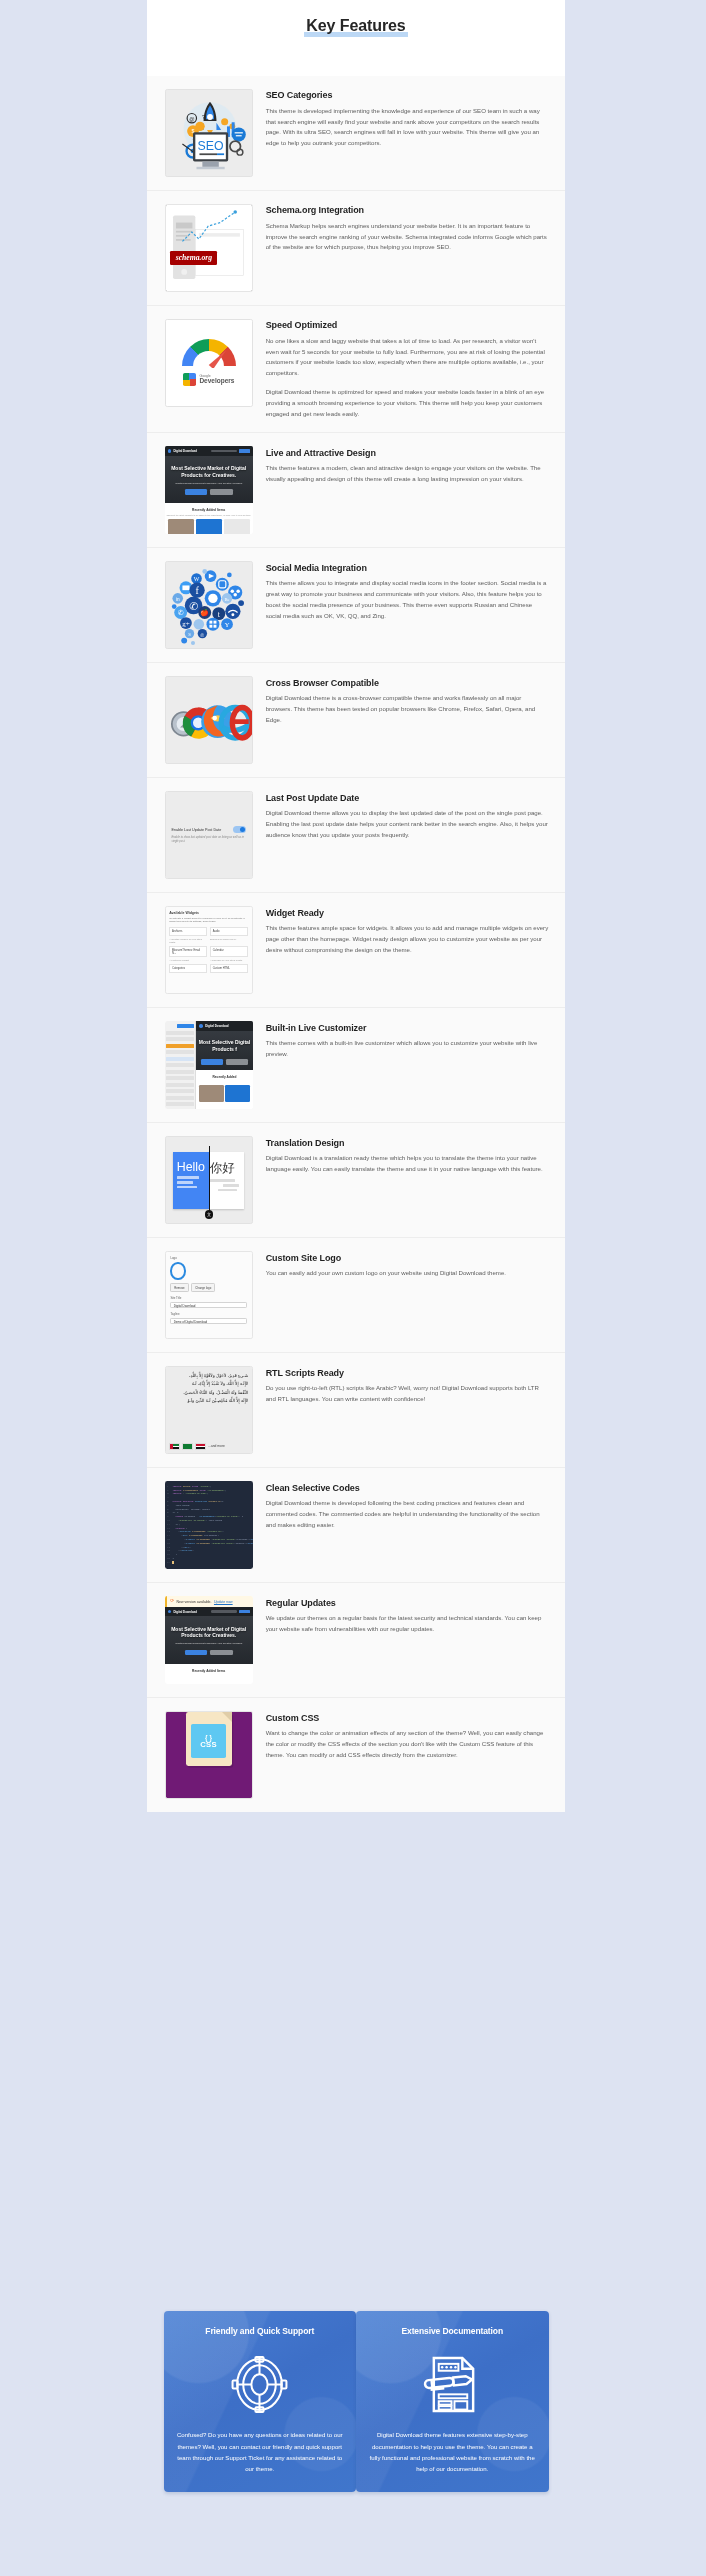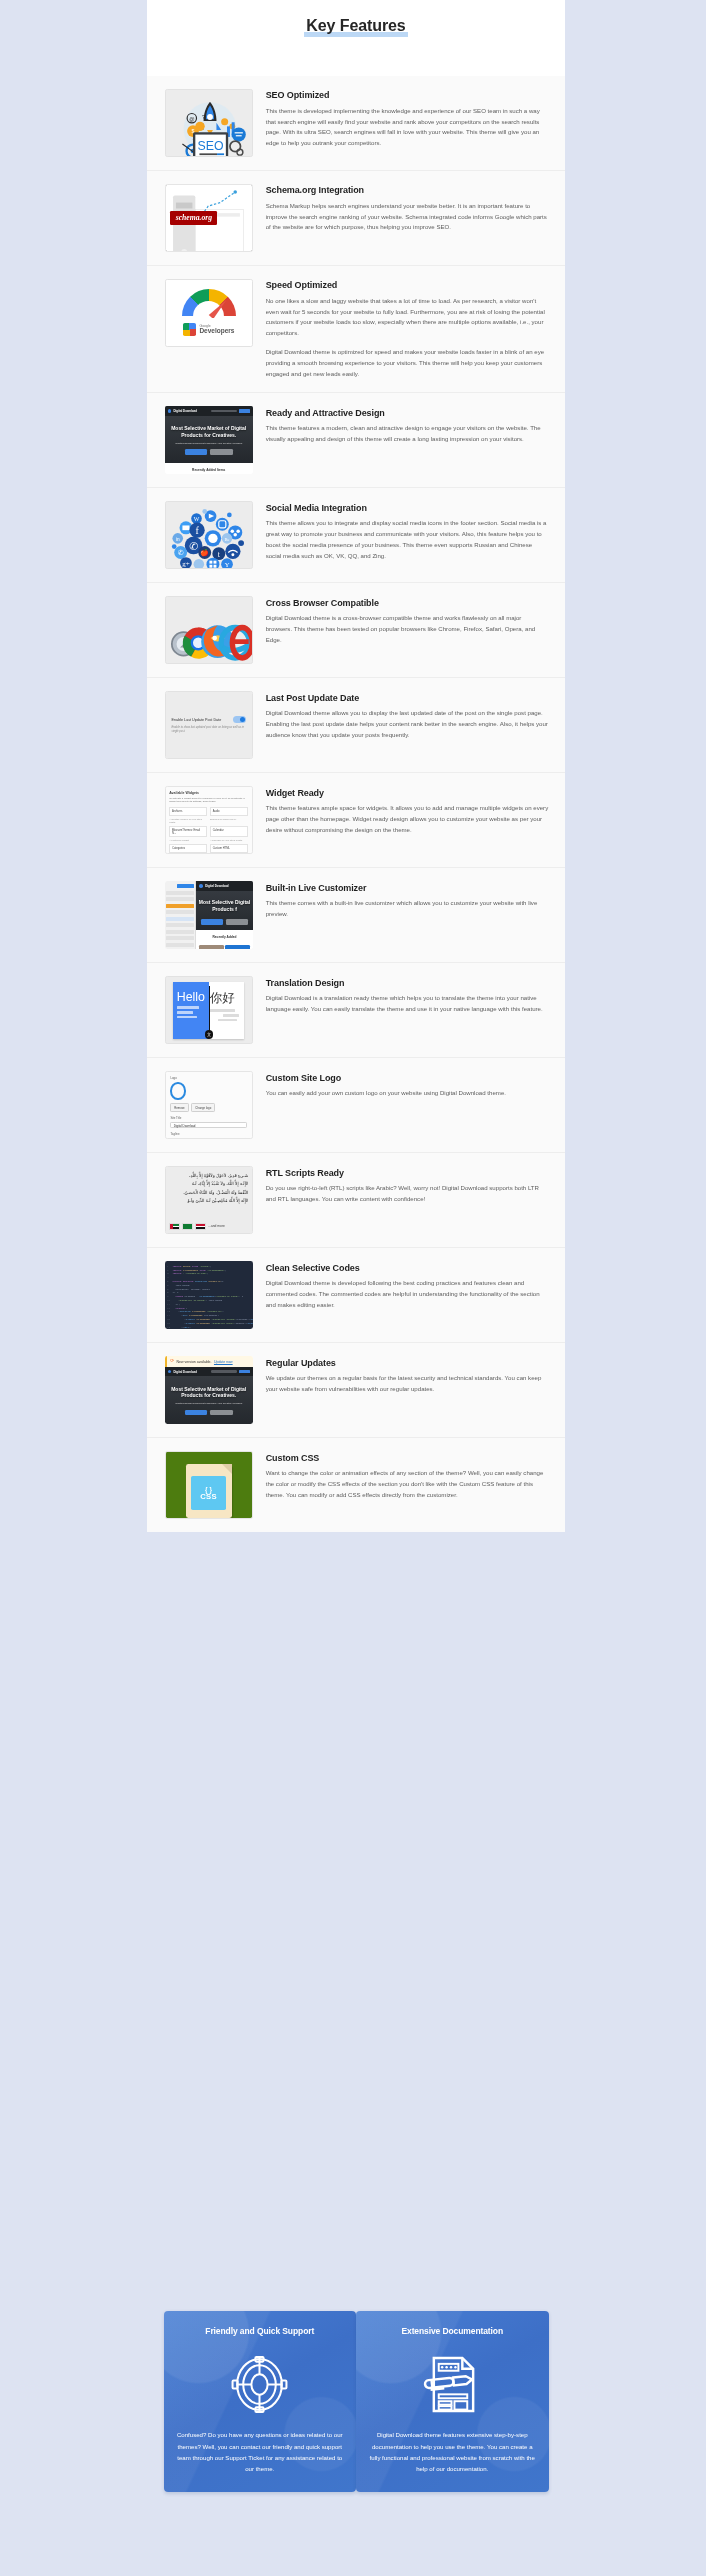--- a/index.html
+++ b/index.html
@@ -47,21 +47,21 @@
     align-items: flex-start;
     gap: 13px;
     padding: 13px 16.5px 13px 17.7px;
     border-bottom: 0.6px solid #ededed;
     background: #fafafa;
   }
   .feature:last-child { border-bottom: none; }
   .thumb {
     flex: 0 0 88px;
     width: 88px;
-    height: 68px;
+    height: 88px;
     background: #ececec;
     border: 0.6px solid #e2e2e2;
     border-radius: 2.4px;
     overflow: hidden;
     position: relative;
   }
   .thumb.plain { background: #ffffff; border-color: #e5e5e5; }
   .thumb.flush { background: transparent; border: none; }
   .ftext { flex: 1 1 auto; padding-top: 1.8px; min-width: 0; }
   .ftitle {
@@ -243,21 +243,21 @@
   .cl { white-space:pre; color:#9aa7bd; }
   .ck { color:#c678dd; } .cs { color:#98c379; } .cf { color:#61afef; } .cv { color:#e5c07b; }
   .cn { color:#56606e; display:inline-block; width:5.3px; }
 
   .upd-art { width:100%; height:100%; background:#fff; position:relative; overflow:hidden; }
   .upd-banner { background:#fff8e5; border-left:2.4px solid #f0b429; padding:2.9px 3.5px;
       font-size:3.5px; color:#333; display:flex; align-items:center; gap:2.4px; }
   .upd-ico { color:#f26522; font-size:4.7px; line-height:1; }
   .upd-link { color:#1b6fc4; text-decoration:underline; }
 
-  .css-art { width:100%; height:100%; background:#4d7c0f; display:flex; align-items:flex-end;
+  .css-art { width:100%; height:100%; background:#701a75; display:flex; align-items:flex-start;
       justify-content:center; }
   .css-doc { width:46px; height:54px; background:#f7e6c4; border-radius:2.4px; position:relative;
       box-shadow:1.2px 1.8px 0 rgba(0,0,0,.12); }
   .css-doc::after { content:""; position:absolute; right:0; top:0; border-width:0 10.6px 10.6px 0;
       border-style:solid; border-color:transparent #e0cda8 transparent transparent; }
   .css-badge { position:absolute; left:5.3px; top:11.8px; width:35px; height:34px;
       background:#5ec8f2; border-radius:1.8px; color:#fff; display:flex; flex-direction:column;
       align-items:center; justify-content:center; font-weight:bold; }
   .css-badge b { font-size:7.7px; letter-spacing:0.3px; }
   .css-badge s { font-size:6.5px; text-decoration:none; margin-bottom:-1.2px; }
@@ -309,21 +309,21 @@
             <rect x="46" y="72" width="60" height="50" rx="3" fill="#3b4045"></rect>
             <rect x="50" y="76" width="52" height="42" fill="#fff"></rect>
             <text x="76" y="103" font-size="21" fill="#1b7ad6" text-anchor="middle" font-family="Liberation Sans">SEO</text>
             <rect x="57" y="108" width="30" height="3" fill="#4a4a4a"></rect>
             <rect x="87" y="108" width="12" height="3" fill="#1b7ad6"></rect>
             <rect x="62" y="122" width="28" height="9" fill="#9aa2ad"></rect>
             <rect x="52" y="131" width="48" height="4" fill="#c3cad3"></rect>
           </svg>
         </div>
         <div class="ftext">
-          <div class="ftitle">SEO Optimized</div>
+          <div class="ftitle">SEO Categories</div>
           <p class="fbody">This theme is developed implementing the knowledge and experience of our SEO team in such a way that search engine will easily find your website and rank above your competitors on the search results page. With its ultra SEO, search engines will fall in love with your website. This theme will give you an edge to help you outrank your competitors.</p>
         </div>
       </div>
 
       <div class="feature">
         <div class="thumb plain">
           <div class="schema-art">
             <svg viewBox="0 0 150 150" width="88" height="88">
               <rect width="150" height="150" fill="#fff"></rect>
               <rect x="12" y="18" width="38" height="108" rx="3" fill="#e2e2e2"></rect>
@@ -393,21 +393,21 @@
               <div class="shot-foot-s">Checkout the latest products to be added to the marketplace, or Click Here to view all items.</div>
               <div class="shot-tiles">
                 <span class="shot-tile a"></span>
                 <span class="shot-tile b"></span>
                 <span class="shot-tile c"></span>
               </div>
             </div>
           </div>
         </div>
         <div class="ftext">
-          <div class="ftitle">Ready and Attractive Design</div>
+          <div class="ftitle">Live and Attractive Design</div>
           <p class="fbody">This theme features a modern, clean and attractive design to engage your visitors on the website. The visually appealing and design of this theme will create a long lasting impression on your visitors.</p>
         </div>
       </div>
 
       <div class="feature">
         <div class="thumb">
           <svg viewBox="0 0 150 150" width="88" height="88">
             <rect width="150" height="150" fill="#ececec"></rect>
             <circle cx="52" cy="28" r="9" fill="#1f6fd0"></circle>
               <text x="52" y="32" font-size="10" fill="#fff" text-anchor="middle" font-family="Liberation Serif">W</text>

